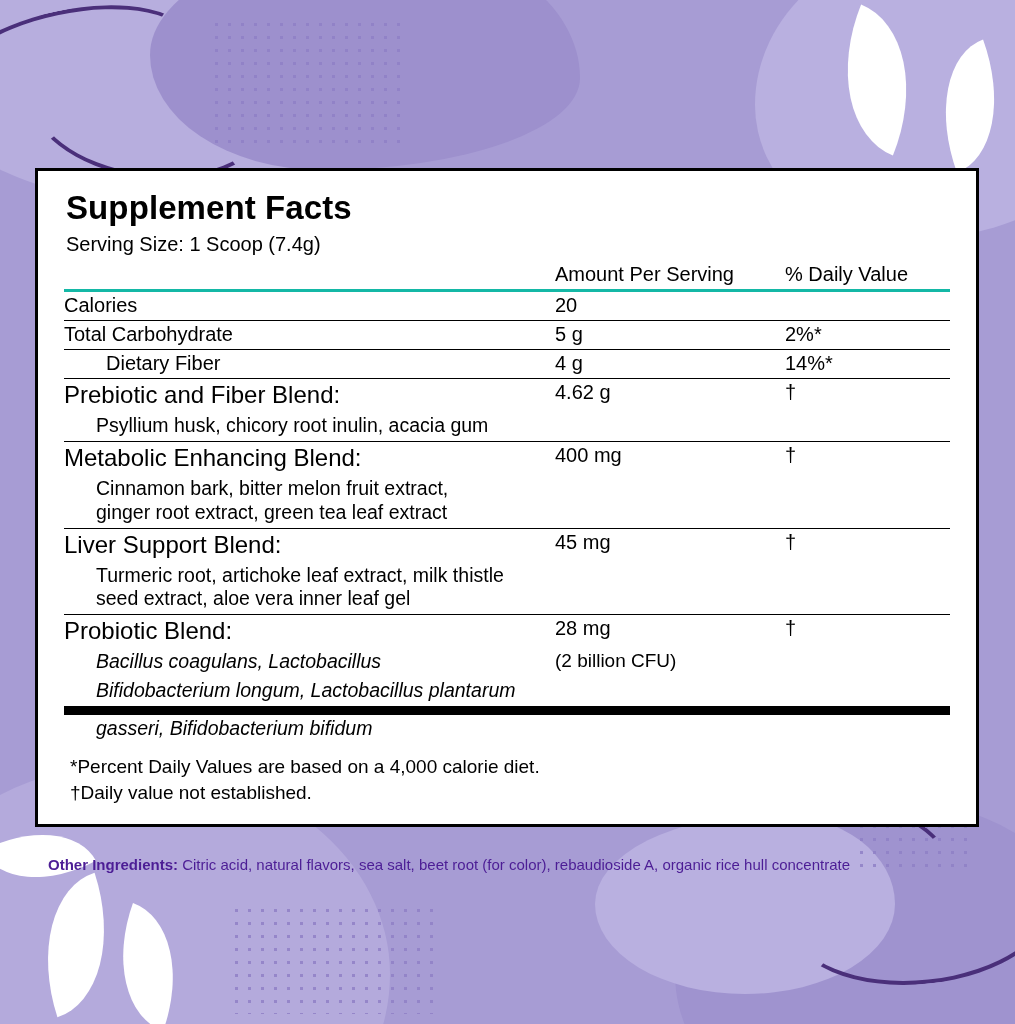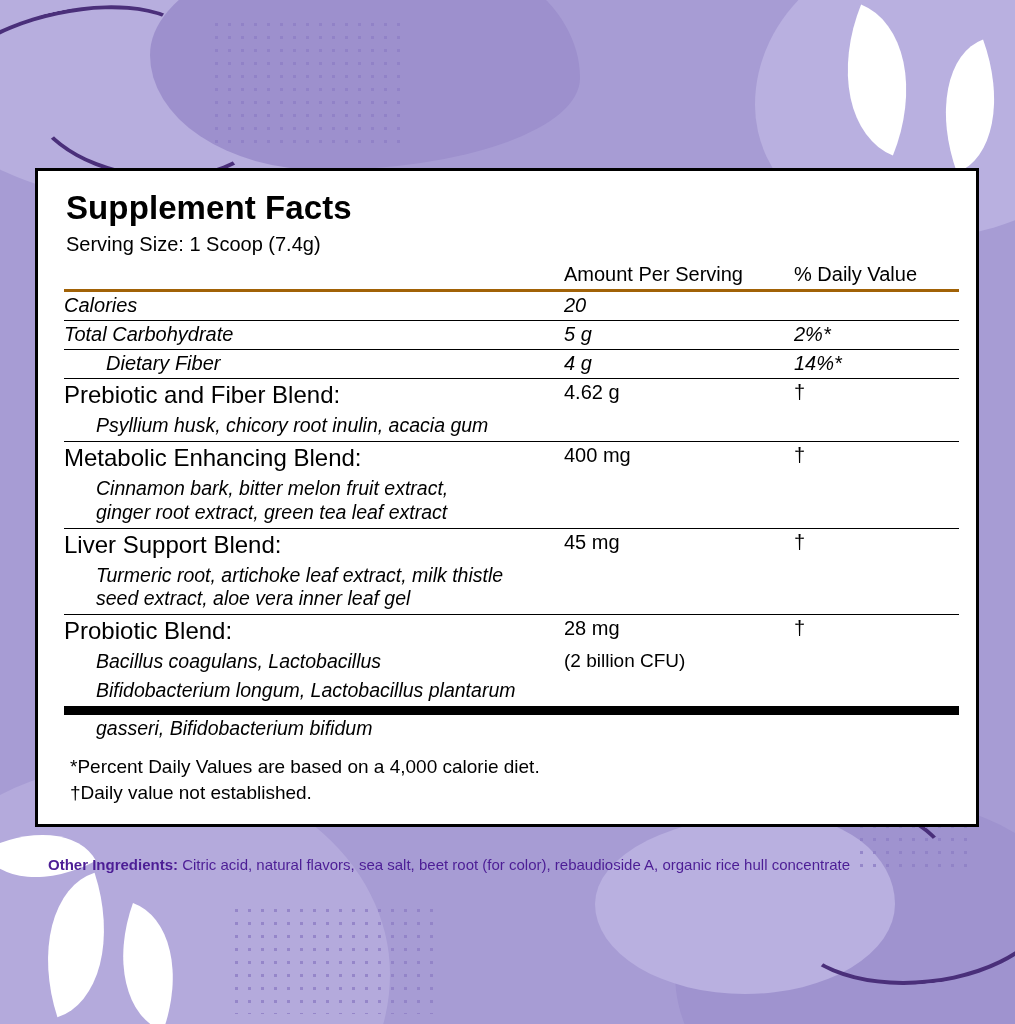--- a/index.html
+++ b/index.html
@@ -115,21 +115,21 @@
 
   
   .panel {
     position: absolute;
     left: 35px;
     top: 168px;
     width: 944px;
     background: #ffffff;
     border: 3px solid #000;
     box-sizing: border-box;
-    padding: 16px 17px 18px 26px;
+    padding: 16px 26px 18px 26px;
   }
   .sf-title {
     font-size: 33px;
     font-weight: bold;
     letter-spacing: .1px;
     color: #000;
     line-height: 1.05;
     margin: 4px 0 6px 2px;
   }
   .sf-sub {
@@ -154,22 +154,22 @@
   }
   .col-amt { text-align: right; width: 230px; white-space: nowrap; }
   .col-dv  { text-align: right; width: 165px; white-space: nowrap; }
 
   .hdr-row th {
     font-weight: bold;
     font-size: 20px;
     text-align: right;
     padding-bottom: 4px;
   }
-  .rule-thin   { border-bottom: 1.5px solid #000; font-style: italic; }
-  .rule-med    { border-bottom: 3px solid #a16207; }
+  .rule-thin   { border-bottom: 1.5px solid #000; }
+  .rule-med    { border-bottom: 3px solid #14b8a6; }
   .rule-thick  { border-bottom: 9px solid #000; }
 
   .indent-1 { padding-left: 42px !important; }
   .ital { font-style: italic; }
   .blend-name { font-weight: bold; font-size: 24px; }
   .blend-desc { font-size: 19.5px; line-height: 1.22; padding-left: 32px !important; }
   .dagger { font-size: 20px; }
   .cfu { font-size: 19px; }
 
   .footnotes {

